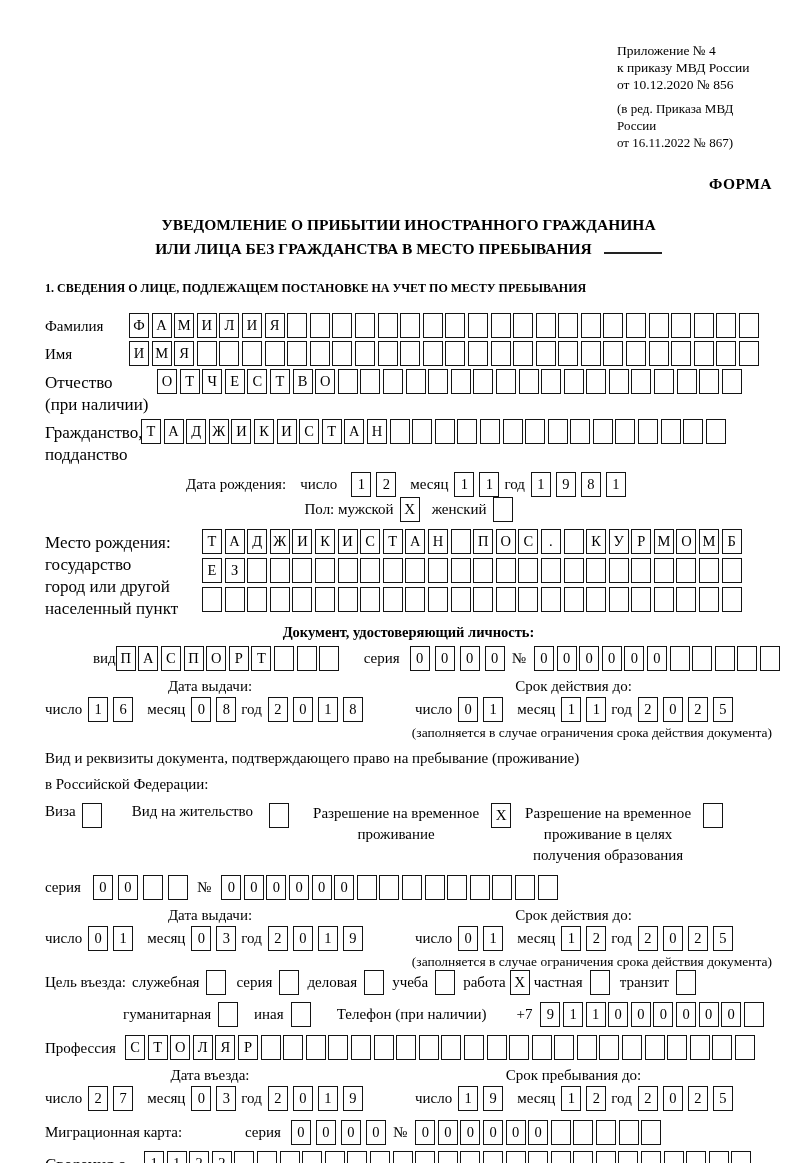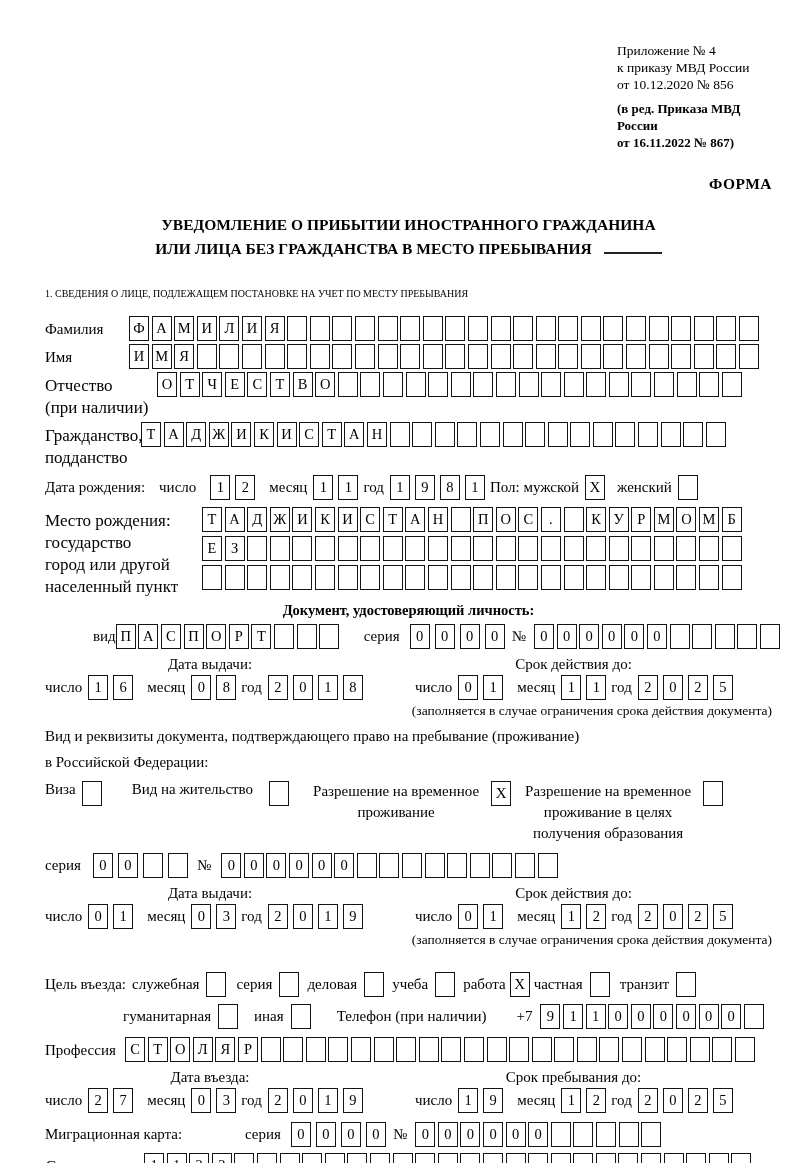--- a/index.html
+++ b/index.html
@@ -4,26 +4,26 @@
 <style>
   * { margin:0; padding:0; box-sizing:border-box; }
   html,body { background:#e9e9e9; }
   .page {
     width:800px; height:1163px; margin:0 auto; background:#ffffff;
     font-family:"Liberation Serif", serif; color:#000;
     padding:42px 28px 0 45px; overflow:hidden; position:relative;
   }
   
   .annex { margin-left:572px; font-size:13.5px; line-height:17px; }
-  .annex .ed { margin-top:7px; font-size:13px;font-weight:bold; }
+  .annex .ed { margin-top:7px; font-size:13px; }
   .form-label { text-align:right; font-weight:bold; font-size:15.5px; margin-top:24px; letter-spacing:0.5px; }
   
   .title { text-align:center; font-weight:bold; font-size:15.5px; margin-top:20px; line-height:24px; }
   .blank-line { display:inline-block; width:58px; border-bottom:2px solid #222; margin-left:12px; height:12px; }
-  .section-heading { font-weight:normal; font-size:10px; margin-top:27px; white-space:nowrap; }
+  .section-heading { font-weight:bold; font-size:12px; margin-top:20px; white-space:nowrap; }
   
   .fields { margin-top:17px; }
   .frow { display:flex; align-items:flex-start; margin-bottom:3px; }
   .flabel { font-size:15px; line-height:20px; padding-top:3px; flex:0 0 auto; }
   .lbl2 { font-size:17px; line-height:22px; }
   .cells { display:flex; flex:0 0 auto; }
   .cell {
     width:20px; height:25px; border:1.6px solid #141414; margin-right:2.6px;
     display:flex; align-items:center; justify-content:center;
     font-size:14.5px; flex:0 0 auto; background:#fff;
@@ -54,21 +54,21 @@
   .note-right { text-align:right; font-size:13.5px; margin-top:3px; }
   .plain { font-size:15px; line-height:26px; }
   
   .perm-row { display:flex; align-items:flex-start; margin-top:6px; margin-bottom:8px; font-size:15px; }
   .perm-item { display:flex; align-items:flex-start; }
   .perm-text { text-align:center; line-height:21px; }
   .doc-heading { text-align:center; font-weight:bold; font-size:14.5px; margin:4px 0 4px 0; }
   
   .opt { display:flex; align-items:center; }
   .opt .cb { margin-left:7px; }
-  .purpose-row { display:flex; align-items:center; font-size:15px; margin-top:24px; }
+  .purpose-row { display:flex; align-items:center; font-size:15px; margin-top:0; }
 </style>
 </head>
 <body>
 
 <div class="page">
 
   <div class="annex">
     <div>Приложение № 4</div>
     <div>к приказу МВД России</div>
     <div>от 10.12.2020 № 856</div>
@@ -222,21 +222,21 @@
           <span class="cell"></span>
           <span class="cell"></span>
           <span class="cell"></span>
           <span class="cell"></span>
           <span class="cell"></span>
           <span class="cell"></span>
           <span class="cell"></span>
         </span>
     </div>
 
-    <div class="frow" style="align-items:center; margin:6px 0 7px 0;">
+    <div class="frow" style="align-items:center; margin:6px 0 7px 0;flex-direction:column;">
       <span class="dgroup">
         <span class="dlbl" style="margin-right:14px;">Дата рождения:</span>
         <span class="dlbl" style="margin-right:14px;">число</span>
         <span class="cells sp">
             <span class="cell">1</span>
             <span class="cell">2</span>
           </span>
         <span class="dlbl ml">месяц</span>
         <span class="cells sp">
             <span class="cell">1</span>

